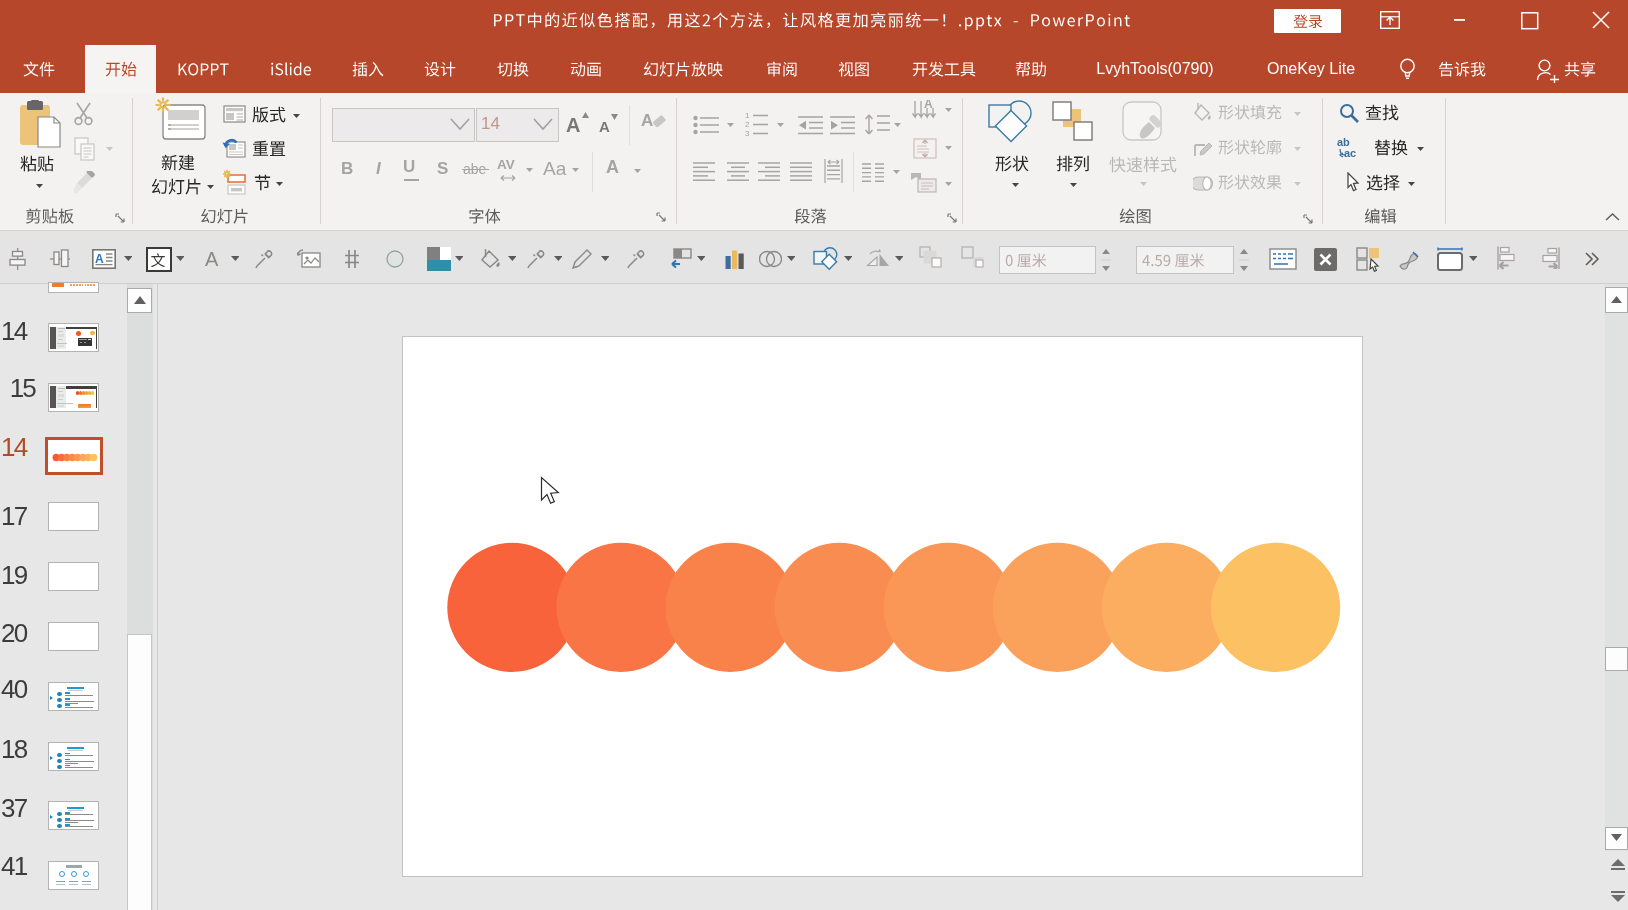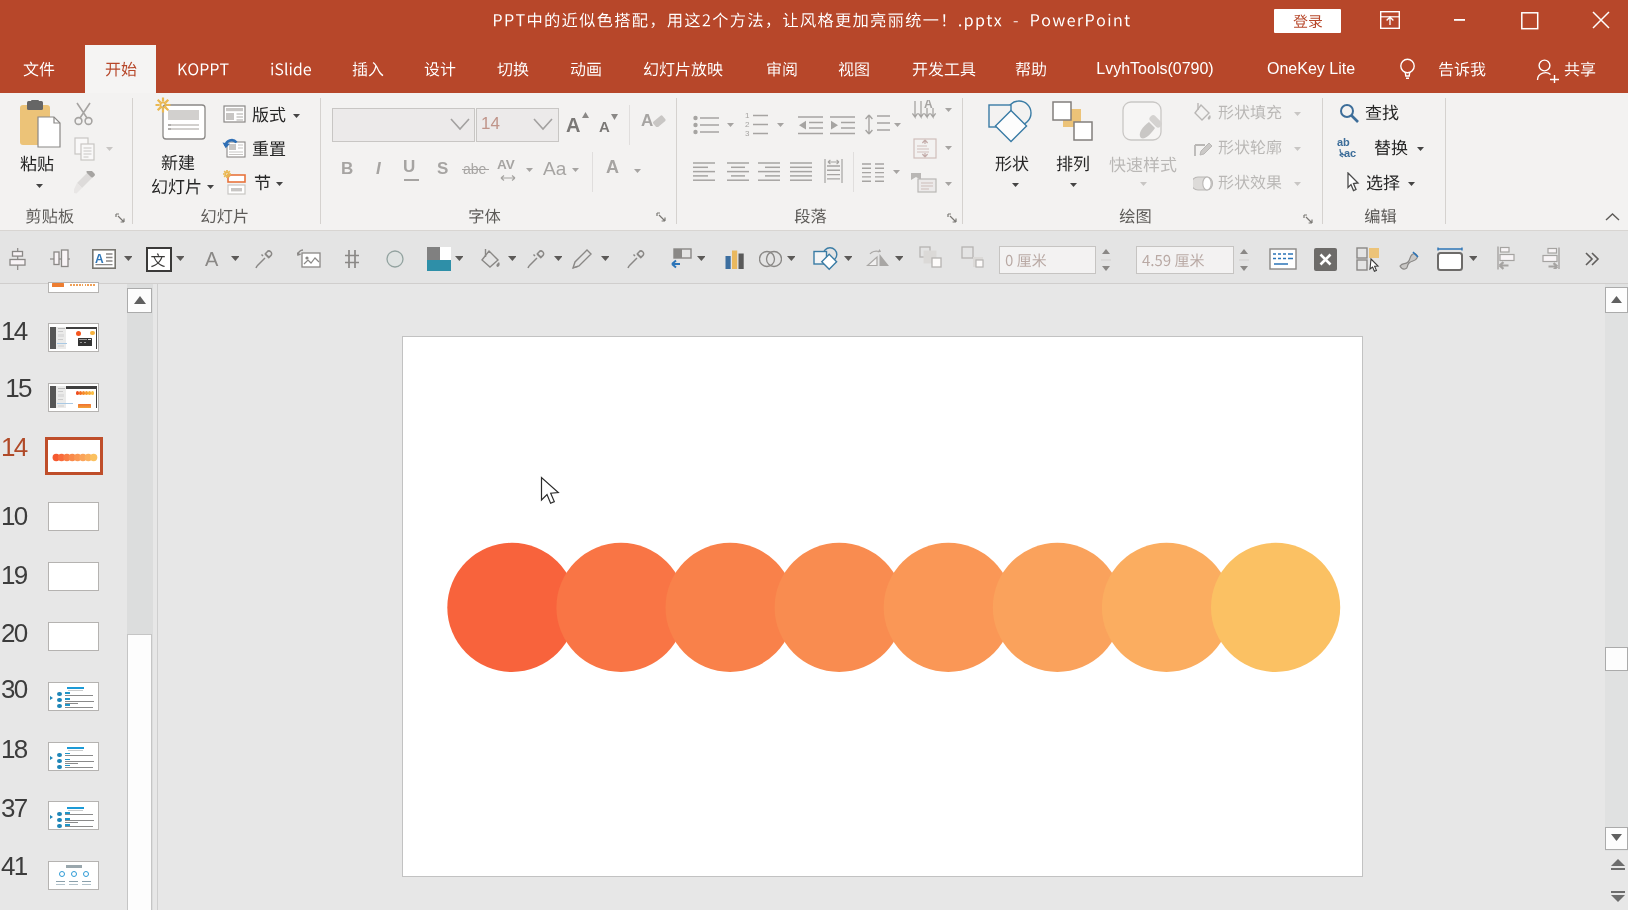--- a/index.html
+++ b/index.html
@@ -1071,26 +1071,26 @@
     <div style="position:absolute;left:22px;top:9px;width:6px;height:6px;border:1px solid #2e9bd6;border-radius:50%"></div>
     <div style="position:absolute;left:34px;top:9px;width:6px;height:6px;border:1px solid #2e9bd6;border-radius:50%"></div>
     <div style="position:absolute;left:7px;top:19px;width:9px;height:1.2px;background:#8aa0ab"></div>
     <div style="position:absolute;left:7px;top:22px;width:9px;height:1.2px;background:#b2c2ca"></div>
     <div style="position:absolute;left:20px;top:19px;width:9px;height:1.2px;background:#8aa0ab"></div>
     <div style="position:absolute;left:20px;top:22px;width:9px;height:1.2px;background:#b2c2ca"></div>
     <div style="position:absolute;left:33px;top:19px;width:9px;height:1.2px;background:#8aa0ab"></div>
     <div style="position:absolute;left:33px;top:22px;width:9px;height:1.2px;background:#b2c2ca"></div>
   </div>
 <div style="position:absolute;left:1px;top:318.2px;width:34px;text-align:left;font-family:'Liberation Sans',sans-serif;font-size:26px;letter-spacing:-1.8px;color:#3c3c3c;line-height:26px">14</div>
-<div style="position:absolute;left:1px;top:375.4px;width:34px;text-align:center;font-family:'Liberation Sans',sans-serif;font-size:26px;letter-spacing:-1.8px;color:#3c3c3c;line-height:26px">15</div>
+<div style="position:absolute;left:1px;top:375.4px;width:34px;text-align:right;font-family:'Liberation Sans',sans-serif;font-size:26px;letter-spacing:-1.8px;color:#3c3c3c;line-height:26px">15</div>
 <div style="position:absolute;left:1px;top:434.0px;width:34px;text-align:left;font-family:'Liberation Sans',sans-serif;font-size:26px;letter-spacing:-1.8px;color:#b04a28;line-height:26px">14</div>
-<div style="position:absolute;left:1px;top:503.0px;width:34px;text-align:left;font-family:'Liberation Sans',sans-serif;font-size:26px;letter-spacing:-1.8px;color:#3c3c3c;line-height:26px">10</div>
+<div style="position:absolute;left:1px;top:503.0px;width:34px;text-align:left;font-family:'Liberation Sans',sans-serif;font-size:26px;letter-spacing:-1.8px;color:#3c3c3c;line-height:26px">17</div>
 <div style="position:absolute;left:1px;top:561.6px;width:34px;text-align:left;font-family:'Liberation Sans',sans-serif;font-size:26px;letter-spacing:-1.8px;color:#3c3c3c;line-height:26px">19</div>
 <div style="position:absolute;left:1px;top:620.3px;width:34px;text-align:left;font-family:'Liberation Sans',sans-serif;font-size:26px;letter-spacing:-1.8px;color:#3c3c3c;line-height:26px">20</div>
-<div style="position:absolute;left:1px;top:675.5px;width:34px;text-align:left;font-family:'Liberation Sans',sans-serif;font-size:26px;letter-spacing:-1.8px;color:#3c3c3c;line-height:26px">30</div>
+<div style="position:absolute;left:1px;top:675.5px;width:34px;text-align:left;font-family:'Liberation Sans',sans-serif;font-size:26px;letter-spacing:-1.8px;color:#3c3c3c;line-height:26px">40</div>
 <div style="position:absolute;left:1px;top:735.5px;width:34px;text-align:left;font-family:'Liberation Sans',sans-serif;font-size:26px;letter-spacing:-1.8px;color:#3c3c3c;line-height:26px">18</div>
 <div style="position:absolute;left:1px;top:794.8px;width:34px;text-align:left;font-family:'Liberation Sans',sans-serif;font-size:26px;letter-spacing:-1.8px;color:#3c3c3c;line-height:26px">37</div>
 <div style="position:absolute;left:1px;top:853.4px;width:34px;text-align:left;font-family:'Liberation Sans',sans-serif;font-size:26px;letter-spacing:-1.8px;color:#3c3c3c;line-height:26px">41</div>
 <div style="position:absolute;left:127px;top:284px;width:26px;height:626px;background:#dcdddd;"></div>
 <div style="position:absolute;left:127px;top:287.5px;width:25px;height:25px;background:#fdfdfd;border:1px solid #ababab"></div>
 <div style="position:absolute;left:134px;top:296px;width:12px;height:8px">
     <svg style="display:block" width="12" height="8" viewBox="0 0 12 8">
       <path d="M6 0 L12 8 H0 Z" fill="#606060"></path>
     </svg>
   </div>

